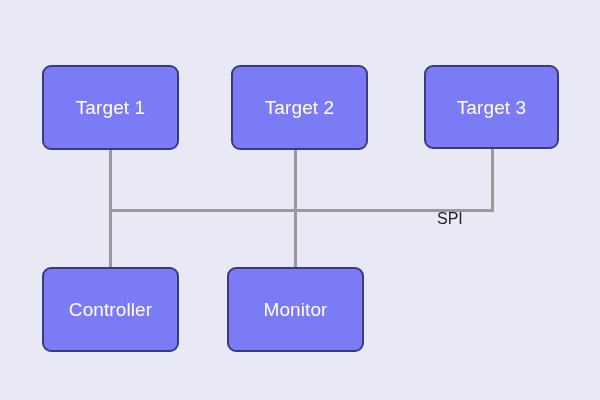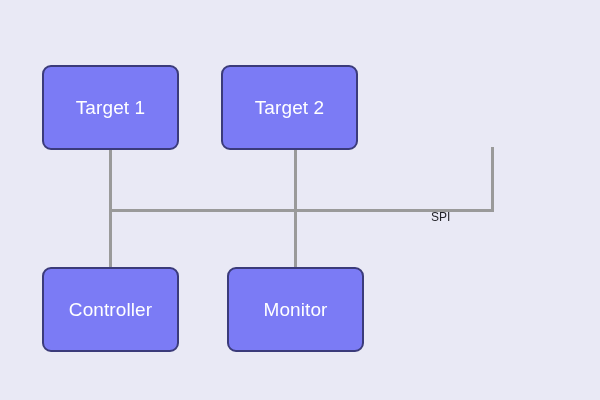--- a/index.html
+++ b/index.html
@@ -42,28 +42,29 @@
     font-size: 19px;
     font-family: "Liberation Sans", sans-serif;
     font-weight: 400;
     line-height: 1;
     letter-spacing: 0.1px;
     white-space: nowrap;
   }
   .bus-label {
     position: absolute;
     color: #222228;
-    font-size: 12px;
+    font-size: 16px;
     font-family: "Liberation Sans", sans-serif;
     line-height: 1;
     white-space: nowrap;
     z-index: 3;
+    margin-left: 6px;
   }
   #node-target-1  { left: 42px;  top: 65px;  width: 137px; height: 85px; }
-  #node-target-2  { left: 221px; top: 65px;  width: 137px; height: 85px; }
+  #node-target-2  { left: 231px; top: 65px;  width: 137px; height: 85px; }
   #node-target-3  { left: 424px; top: 65px;  width: 135px; height: 84px; }
   #node-controller{ left: 42px;  top: 267px; width: 137px; height: 85px; }
   #node-monitor   { left: 227px; top: 267px; width: 137px; height: 85px; }
   #bus-label-spi  { left: 431px; top: 211px; }
 </style>
 </head>
 <body>
 
 <div id="diagram-canvas">
 
@@ -76,20 +77,23 @@
   </svg>
 
   <div class="node-box" id="node-target-1">
     <span class="node-label">Target 1</span>
   </div>
 
   <div class="node-box" id="node-target-2">
     <span class="node-label">Target 2</span>
   </div>
 
+  <div class="node-box" id="node-target-3">
+    <span class="node-label">Target 3</span>
+  </div>
 
   <div class="node-box" id="node-monitor">
     <span class="node-label">Monitor</span>
   </div>
 
   <div class="node-box" id="node-controller">
     <span class="node-label">Controller</span>
   </div>
 
   <div class="bus-label" id="bus-label-spi">SPI</div>

